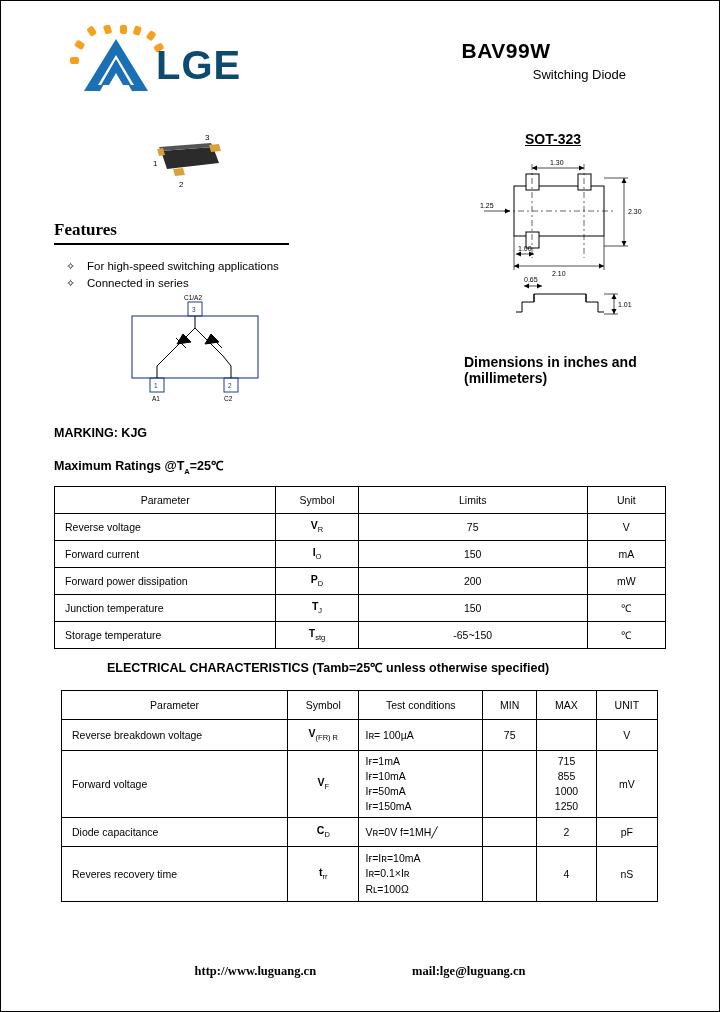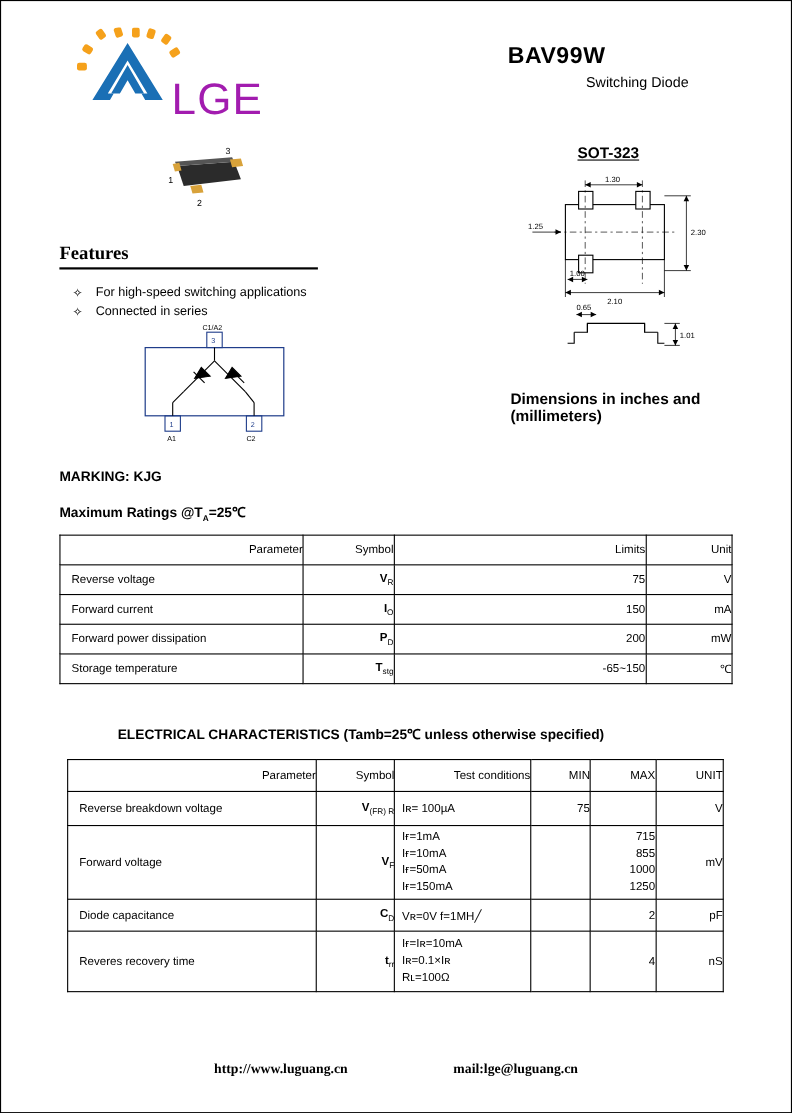--- a/index.html
+++ b/index.html
@@ -39,25 +39,24 @@
   }
   .logo-wrap {
     position: absolute;
     left: 55px; top: 4px;
     width: 240px; height: 72px;
   }
   .logo-text {
     position: absolute;
     left: 92px; top: 18px;
     font-size: 40px;
-    font-weight: normal;
-    color: #a21caf;
+    font-weight: bold;
+    color: #0c4a6e;
     letter-spacing: 1px;
     font-family: "Liberation Sans", sans-serif;
-    margin-top: 26px;
   }
   .title-block {
     position: absolute;
     right: 85px; top: 18px;
     text-align: center;
     width: 240px;
   }
   .part-number {
     font-size: 21px;
     font-weight: bold;
@@ -148,21 +147,21 @@
     margin-left: 46px;
   }
 
   
   table {
     border-collapse: collapse;
     font-size: 10.5px;
   }
   table td, table th {
     border: 1px solid #000;
-    text-align: right;
+    text-align: center;
     font-weight: normal;
     padding: 0;
   }
   #maxratings-table {
     position: absolute;
     left: 45px; top: 477px;
     width: 612px;
   }
   #maxratings-table td { height: 26px; }
   #maxratings-table .pcell { text-align: left; padding-left: 10px; }
@@ -390,20 +389,26 @@
         <td>150</td>
         <td>mA</td>
       </tr>
       <tr>
         <td class="pcell">Forward power dissipation</td>
         <td><b>P</b><span class="sub">D</span></td>
         <td>200</td>
         <td>mW</td>
       </tr>
       <tr>
+        <td class="pcell">Junction temperature</td>
+        <td><b>T</b><span class="sub">J</span></td>
+        <td>150</td>
+        <td>℃</td>
+      </tr>
+      <tr>
         <td class="pcell">Storage temperature</td>
         <td><b>T</b><span class="sub">stg</span></td>
         <td>-65~150</td>
         <td>℃</td>
       </tr>
     </tbody>
       </table>
 
     <div class="elec-head">ELECTRICAL CHARACTERISTICS (Tamb=25℃ unless otherwise specified)</div>
 

